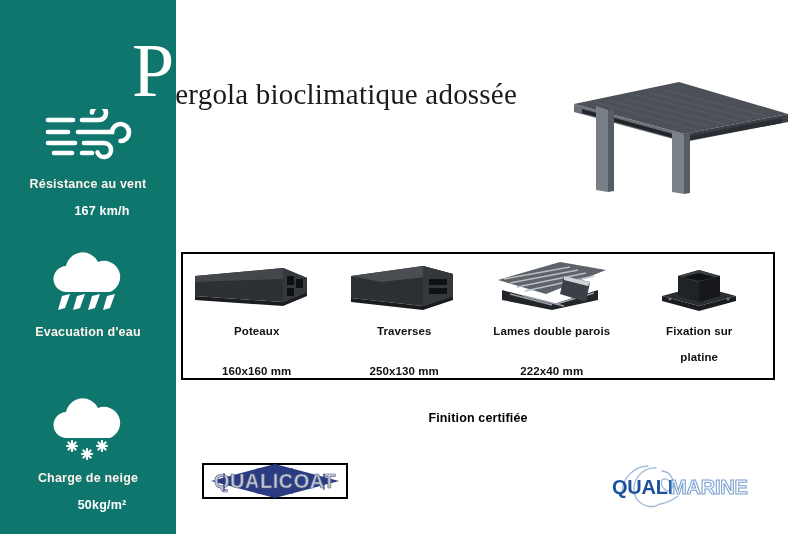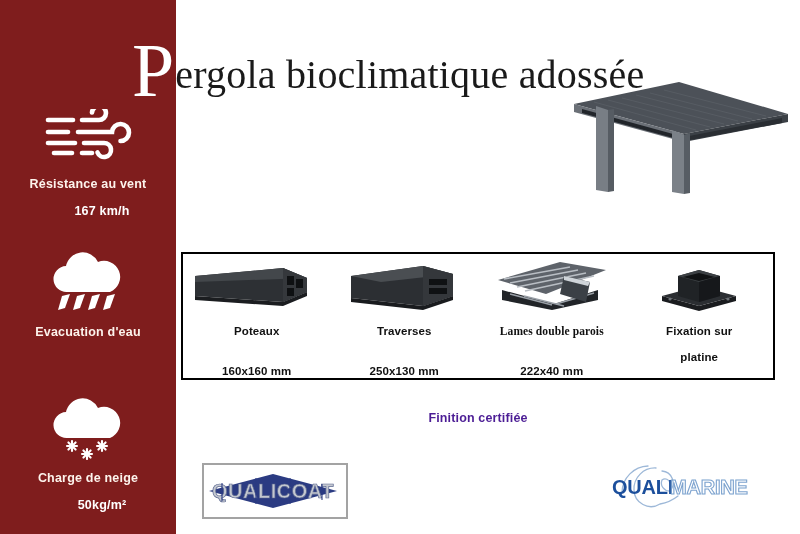--- a/index.html
+++ b/index.html
@@ -19,21 +19,21 @@
     overflow: hidden;
   }
 
   
   .sidebar {
     position: absolute;
     left: 0;
     top: 0;
     width: 176px;
     height: 534px;
-    background: #7f1d1d;
+    background: #0f766e;
   }
   .spec-block {
     position: absolute;
     left: 0;
     width: 176px;
     text-align: center;
     color: #ffffff;
   }
   .spec-block.wind  { top: 104px; }
   .spec-block.rain  { top: 252px; }
@@ -79,27 +79,27 @@
     font-family: "Liberation Serif", serif;
     font-size: 76px;
     line-height: 1;
     font-weight: 400;
     color: #ffffff;
     position: relative;
     top: 8px;
   }
   .title-rest {
     font-family: "Liberation Serif", serif;
-    font-size: 40px;
+    font-size: 29px;
     line-height: 1;
     font-weight: 400;
     color: #1a1a1a;
     letter-spacing: 0.2px;
     position: relative;
-    top: 0px;
+    top: 16px;
     margin-left: 1px;
   }
 
   
   .hero {
     position: absolute;
     left: 560px;
     top: 78px;
     width: 232px;
     height: 118px;
@@ -152,50 +152,50 @@
   .product-dim {
     font-size: 11.5px;
     font-weight: 700;
     color: #111111;
     margin-top: 27px;
     letter-spacing: 0.1px;
     text-align: center;
     line-height: 1.15;
   }
   
-  .product-cell.c3 .product-name { margin-top: 14px; font-family: Liberation Serif, serif; }
+  .product-cell.c3 .product-name { margin-top: 14px; }
   .product-cell.c4 .product-name { margin-top: 9px; }
   .product-cell.c4 .product-dim  { margin-top: 13px; }
 
   
   .finition {
     position: absolute;
     left: 181px;
     top: 411px;
     width: 594px;
     text-align: center;
     font-size: 12.5px;
     font-weight: 700;
-    color: #4c1d95;
+    color: #000000;
     letter-spacing: 0.15px;
   }
 
   
   .qualicoat {
     position: absolute;
     left: 202px;
     top: 463px;
     width: 146px;
-    height: 56px;
-    border: 2px solid #a3a3a3;
+    height: 36px;
+    border: 2px solid #000000;
     background: #ffffff;
     box-sizing: border-box;
     display: flex;
     align-items: center;
-    justify-content: flex-start;
+    justify-content: center;
   }
   .qualicoat svg { display: block; }
 
   .qualimarine {
     position: absolute;
     left: 604px;
     top: 462px;
     width: 160px;
     height: 48px;
   }

